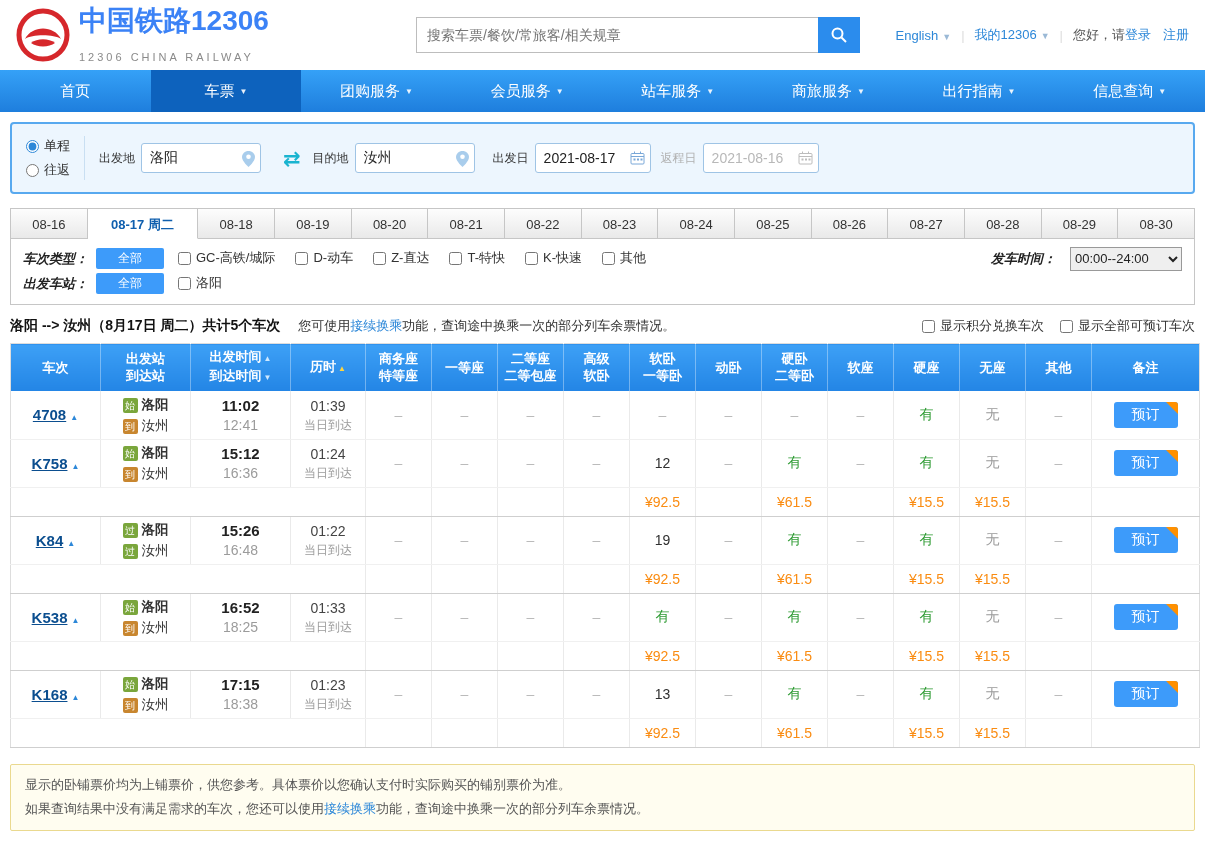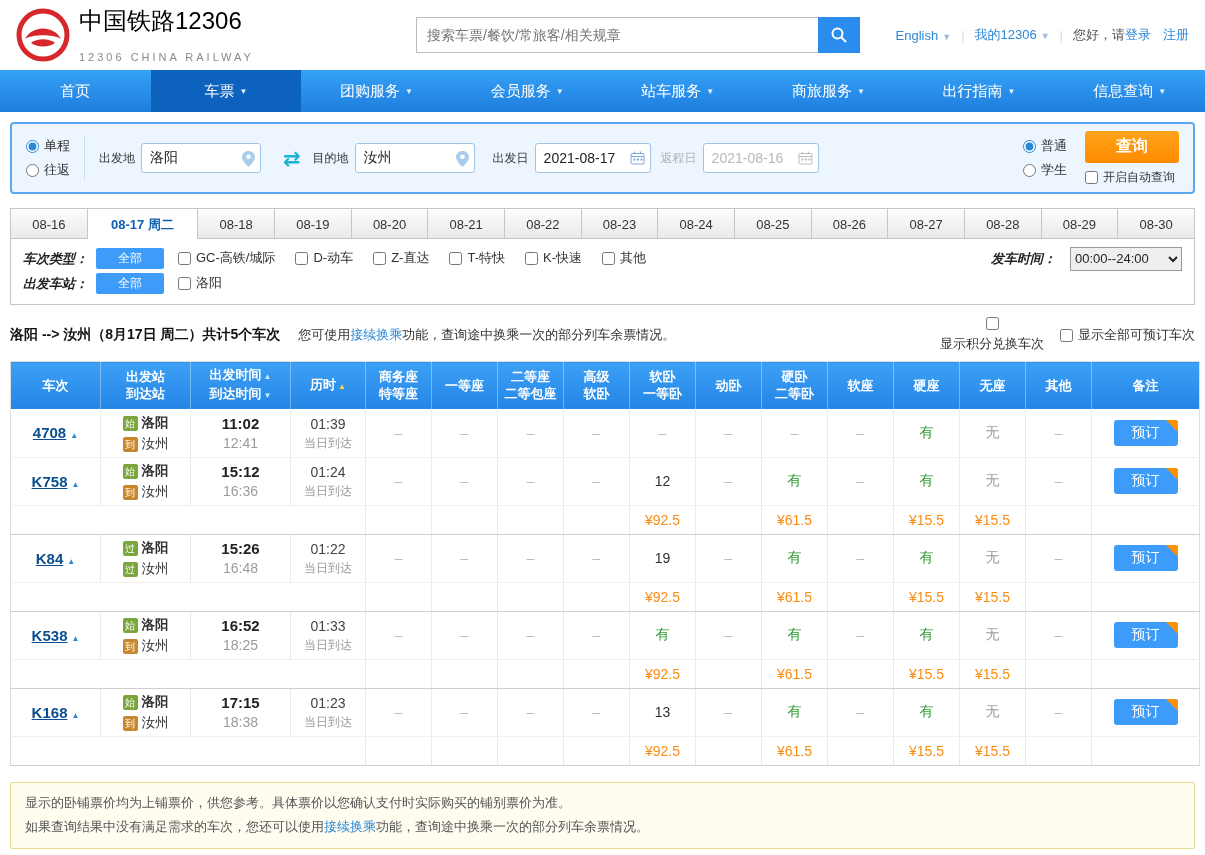--- a/index.html
+++ b/index.html
@@ -6,21 +6,21 @@
   html,body { margin:0; padding:0; }
   body {
     width:1205px; height:855px; overflow:hidden; background:#fff;
     font-family:"Liberation Sans","DejaVu Sans",sans-serif; color:#333;
   }
   input[type=checkbox], input[type=radio]{ width:13px;height:13px;accent-color:#2c87d8;margin:0;flex:none; }
 
   
   .top-header{ display:flex;align-items:center;padding:8px 16px;height:70px; }
   .logo-area{ display:flex;align-items:center;gap:9px;width:330px;cursor:pointer; }
-  .logo-title{ font-size:24px;font-weight:normal;color:#000000;line-height:26px; }
+  .logo-title{ font-size:28px;font-weight:bold;color:#3b82f6;line-height:26px; }
   .logo-sub{ font-size:11px;color:#8a8a8a;letter-spacing:3px;margin-top:17px; }
   .header-search{ display:flex;margin-left:70px; }
   .search-input{ width:402px;height:36px;border:1px solid #bdbdbd;border-right:none;padding:0 10px;font-size:14px;color:#333;outline:none;font-family:inherit; }
   .search-btn{ width:42px;height:36px;background:#2b8ced;border:none;display:flex;align-items:center;justify-content:center;cursor:pointer; }
   .header-links{ margin-left:auto;display:flex;align-items:center;font-size:13px;color:#555;white-space:nowrap; }
   .hl-blue{ color:#2c87d8;cursor:pointer; }
   .hl-caret{ color:#9bb9d6;font-size:9px;margin:0 0 0 4px; }
   .hl-sep{ color:#ddd;margin:0 10px; }
 
   
@@ -254,39 +254,20 @@
             <line x1="4.5" y1="0.5" x2="4.5" y2="3" stroke="#bcbcbc"></line>
             <line x1="10.5" y1="0.5" x2="10.5" y2="3" stroke="#bcbcbc"></line>
             <rect x="3.5" y="7.5" width="2" height="2" fill="#bcbcbc"></rect>
             <rect x="7" y="7.5" width="2" height="2" fill="#bcbcbc"></rect>
             <rect x="10.5" y="7.5" width="2" height="2" fill="#bcbcbc"></rect>
           </svg>
       </span>
     </span>
   </div>
 
-  <div class="right-group">
-    <div class="radio-col">
-      <label class="radio-lbl">
-        <input type="radio" name="ptype" checked="" style="">
-        <span>普通</span>
-      </label>
-      <label class="radio-lbl">
-        <input type="radio" name="ptype" style="">
-        <span>学生</span>
-      </label>
-    </div>
-    <div class="query-col">
-      <button class="query-btn">查询</button>
-      <label class="auto-chk">
-        <input type="checkbox" style="">
-        <span>开启自动查询</span>
-      </label>
-    </div>
-  </div>
 </section>
 
 <div class="date-tabs" id="date-tabs">
     <div class="date-tab">08-16</div>
     <div class="date-tab active">08-17 周二</div>
     <div class="date-tab">08-18</div>
     <div class="date-tab">08-19</div>
     <div class="date-tab">08-20</div>
     <div class="date-tab">08-21</div>
     <div class="date-tab">08-22</div>
@@ -339,21 +320,21 @@
         </label></span>
   </div>
 </div>
 
 <div class="result-bar">
   <span class="route-summary">洛阳 --&gt; 汝州（8月17日 周二）共计5个车次</span>
   <span class="tip">
     <span>您可使用</span><span class="link-blue">接续换乘</span><span>功能，查询途中换乘一次的部分列车余票情况。</span>
   </span>
   <span class="right-checks">
-    <label class="chk" style="margin-right:0;flex-direction:column;">
+    <label class="chk" style="margin-right:0;">
       <input type="checkbox" style="">
       <span>显示积分兑换车次</span>
     </label>
     <label class="chk" style="margin-right:0;">
       <input type="checkbox" style="">
       <span>显示全部可预订车次</span>
     </label>
   </span>
 </div>
 

